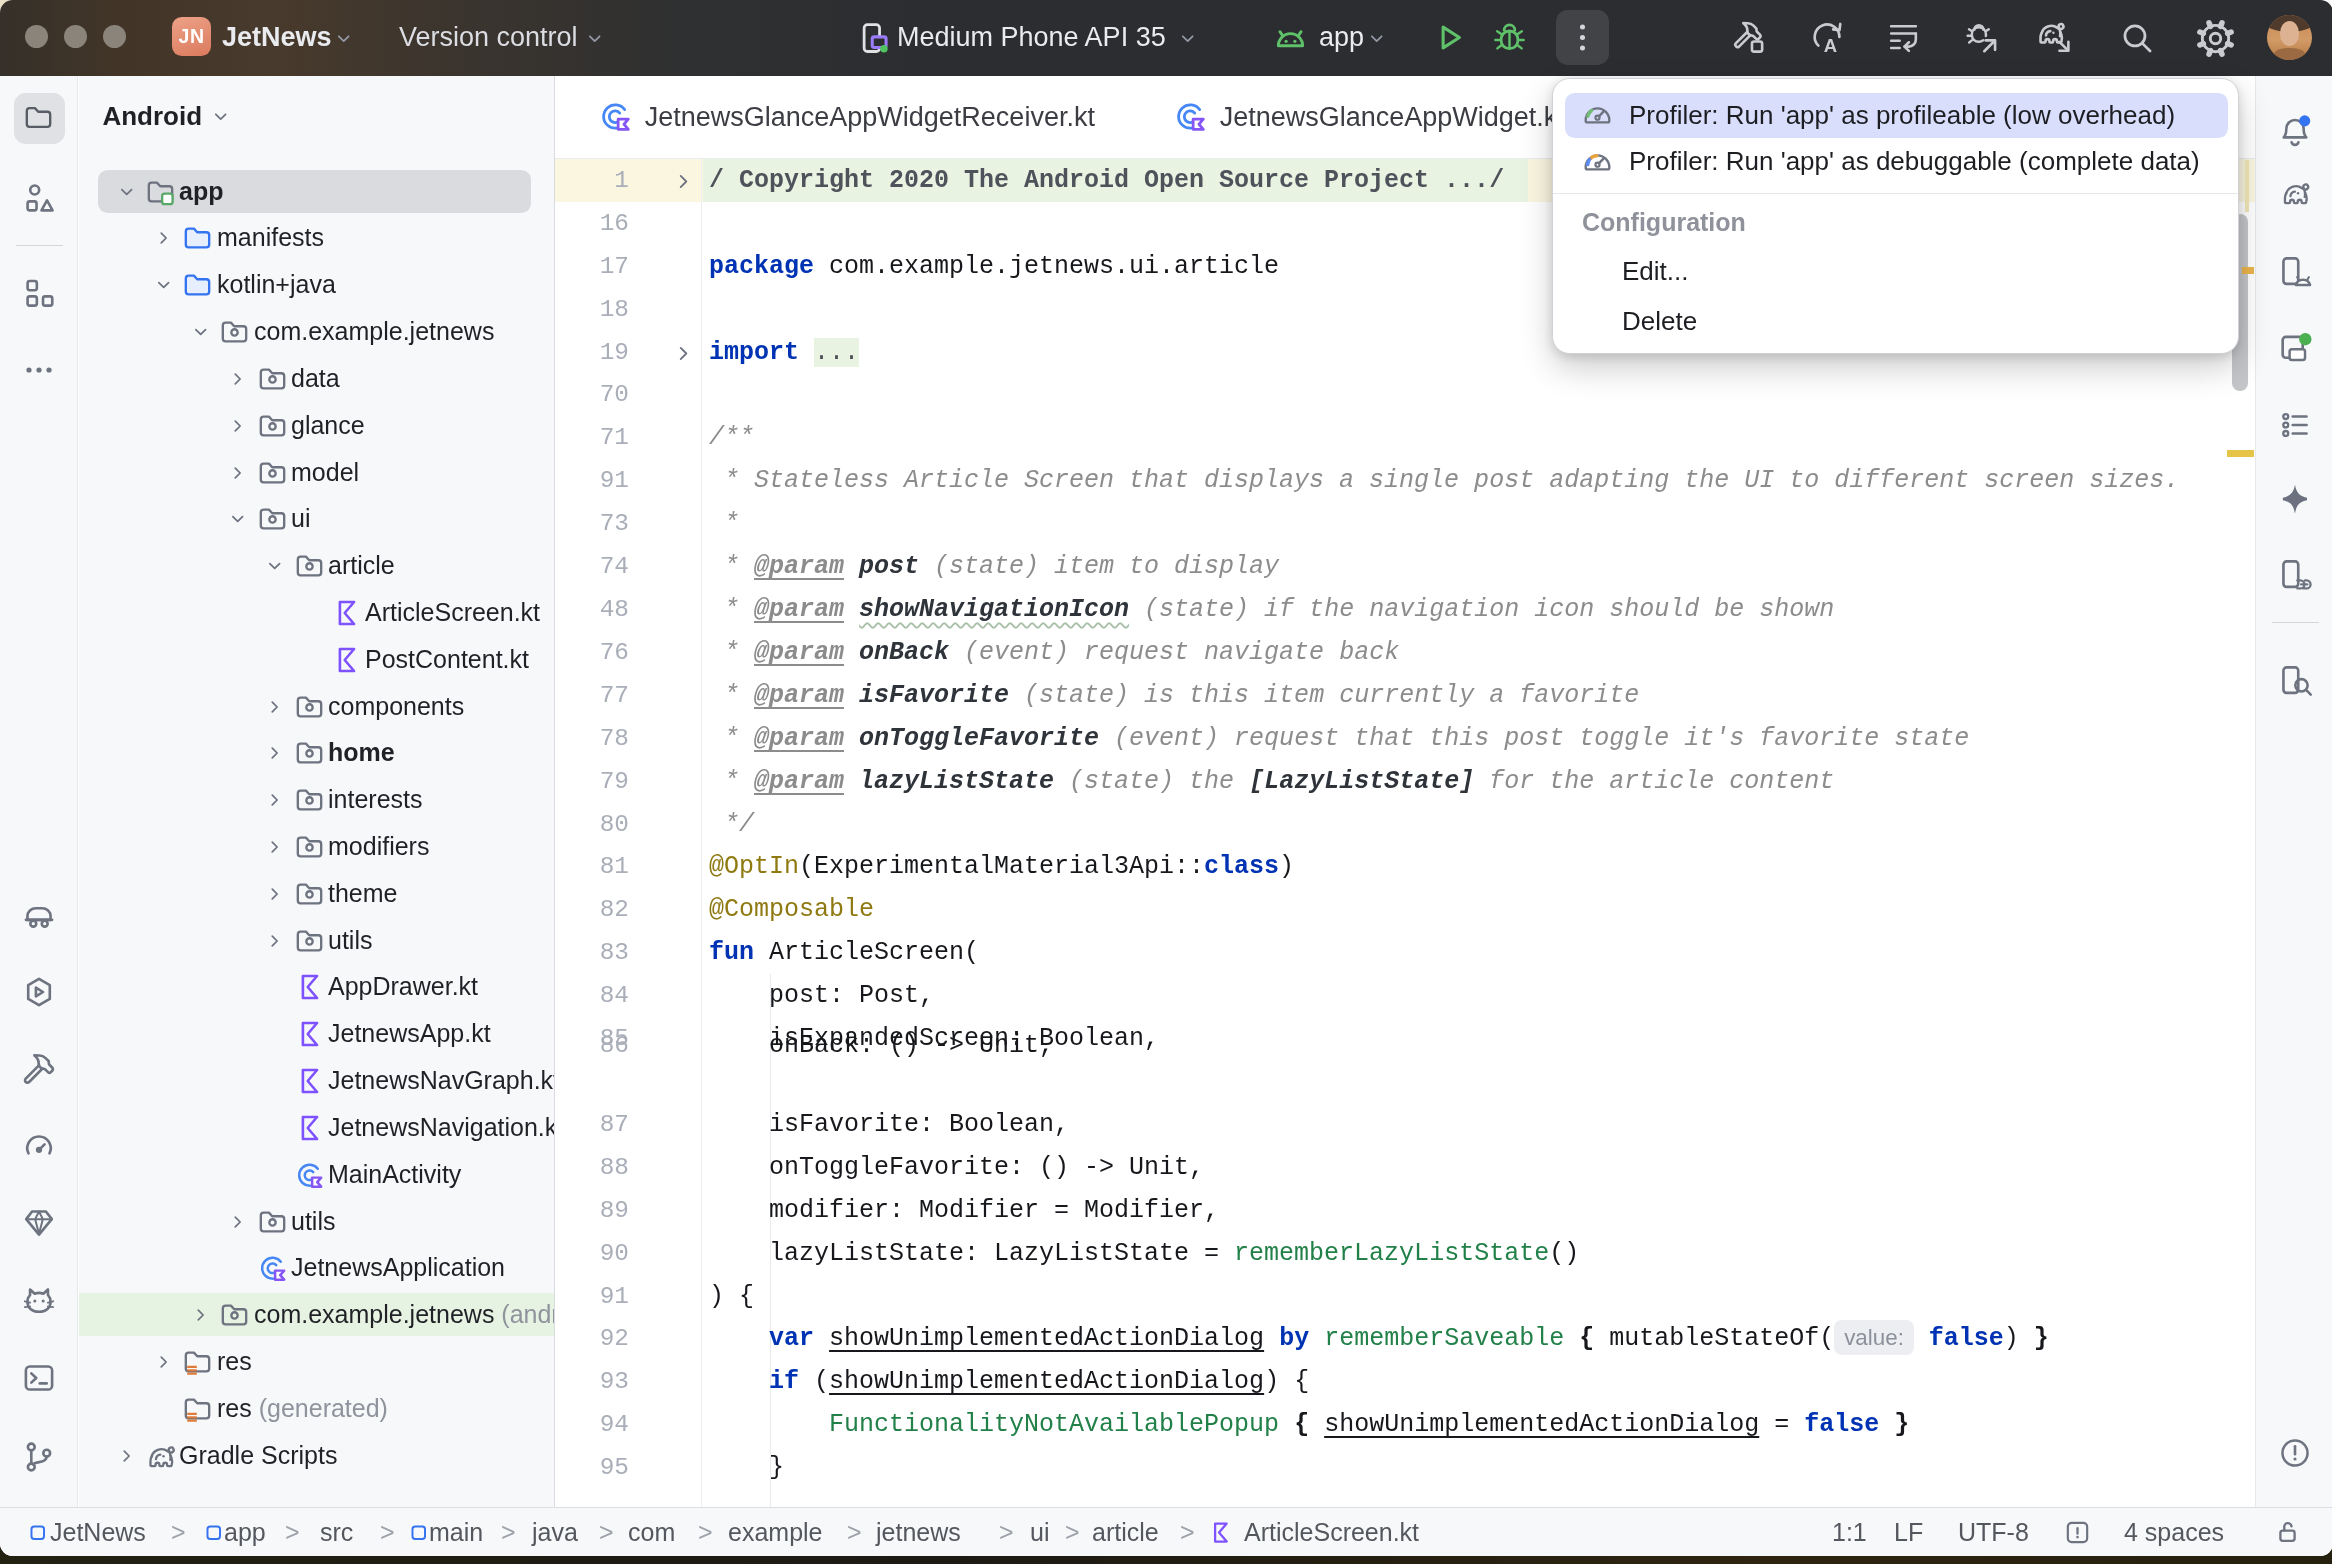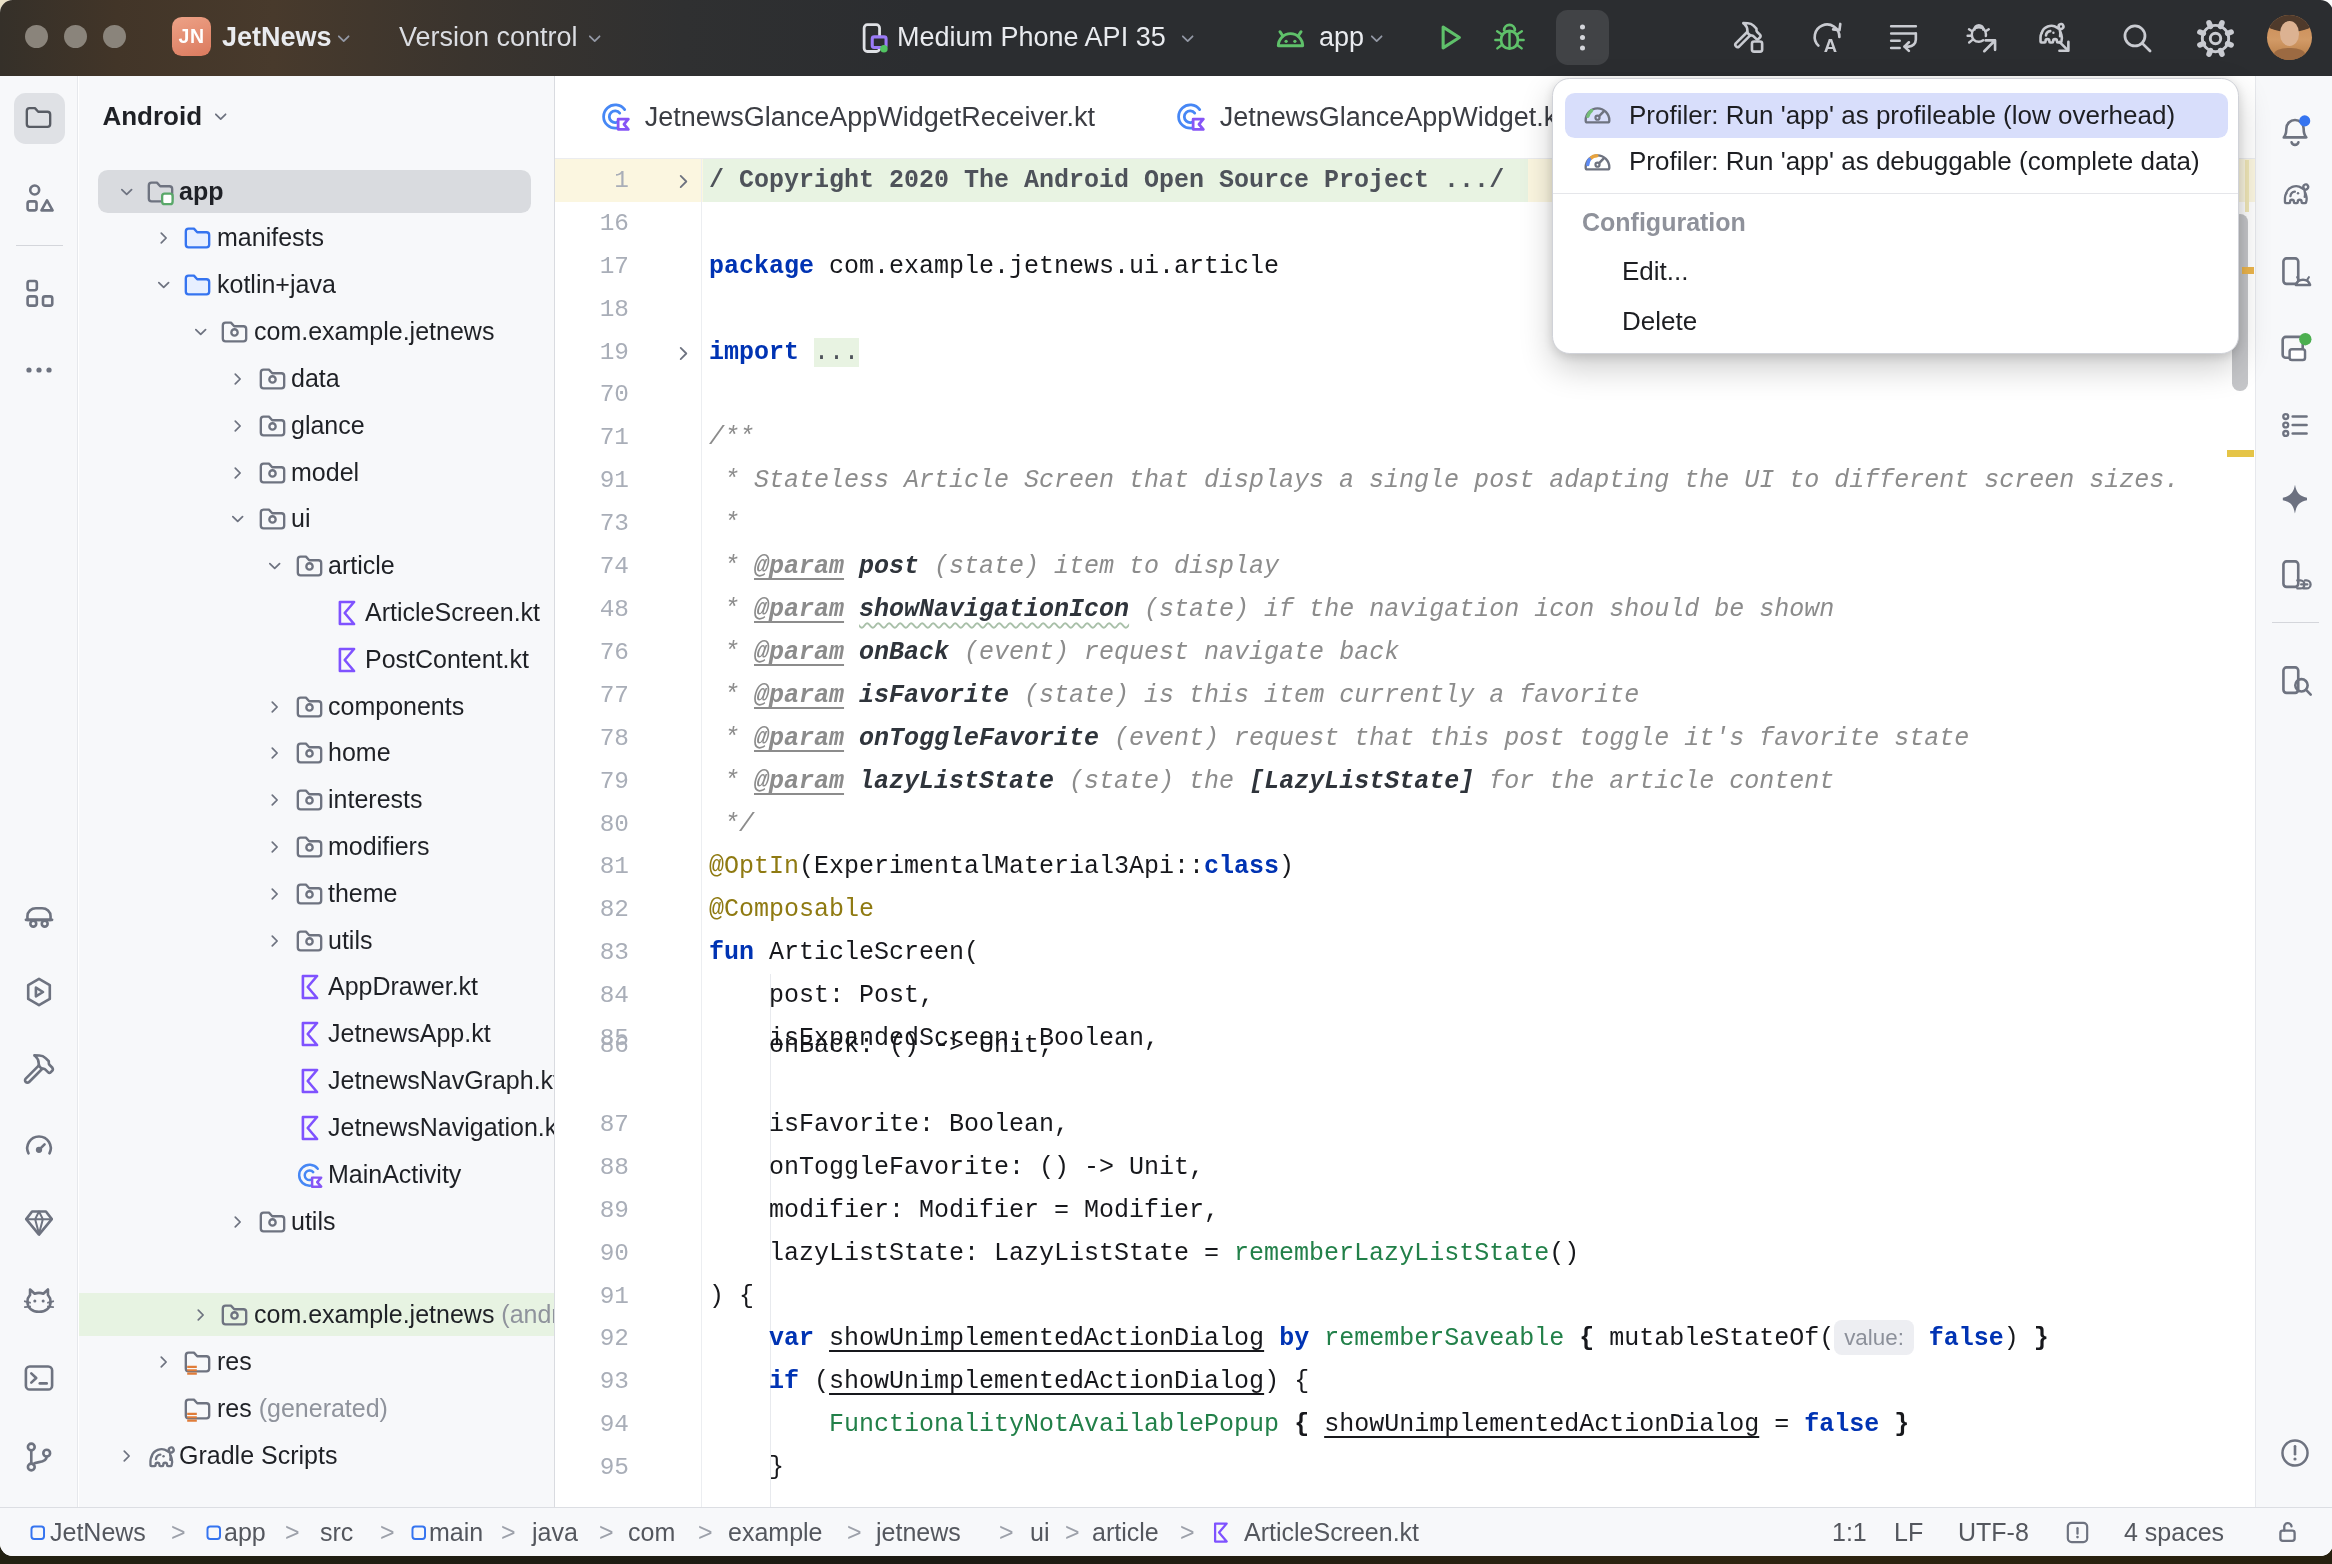--- a/index.html
+++ b/index.html
@@ -356,21 +356,21 @@
       <div class="trow" style="top:653px">
         <svg style="left:184px" width="23.4" height="23.4" viewBox="0 0 24 24">
           <path d="M9.5 7l5 5-5 5" stroke="#6e7380" stroke-width="1.8" fill="none" stroke-linecap="round" stroke-linejoin="round"></path>
         </svg>
         <span style="position:absolute;left:214px;top:50%;transform:translateY(-50%)">
           <svg width="33" height="33" viewBox="0 0 24 24" fill="none" style="">
             <path d="M3.5 7.2c0-1.1.9-2 2-2h3.9l2.4 2.6h6.7c1.1 0 2 .9 2 2v7c0 1.1-.9 2-2 2H5.5c-1.1 0-2-.9-2-2z" stroke="#6e7380" stroke-width="1.7" fill="none" stroke-linecap="round" stroke-linejoin="round"></path>
             <circle cx="12" cy="12.3" r="2.3" stroke="#6e7380" stroke-width="1.7" fill="none"></circle>
           </svg>
         </span>
-        <span class="tt" style="left:249px;font-weight:normal">home</span>
+        <span class="tt" style="left:249px;font-weight:bold">home</span>
       </div>
       <div class="trow" style="top:700px">
         <svg style="left:184px" width="23.4" height="23.4" viewBox="0 0 24 24">
           <path d="M9.5 7l5 5-5 5" stroke="#6e7380" stroke-width="1.8" fill="none" stroke-linecap="round" stroke-linejoin="round"></path>
         </svg>
         <span style="position:absolute;left:214px;top:50%;transform:translateY(-50%)">
           <svg width="33" height="33" viewBox="0 0 24 24" fill="none" style="">
             <path d="M3.5 7.2c0-1.1.9-2 2-2h3.9l2.4 2.6h6.7c1.1 0 2 .9 2 2v7c0 1.1-.9 2-2 2H5.5c-1.1 0-2-.9-2-2z" stroke="#6e7380" stroke-width="1.7" fill="none" stroke-linecap="round" stroke-linejoin="round"></path>
             <circle cx="12" cy="12.3" r="2.3" stroke="#6e7380" stroke-width="1.7" fill="none"></circle>
           </svg>
@@ -459,20 +459,30 @@
         <svg style="left:147px" width="23.4" height="23.4" viewBox="0 0 24 24">
           <path d="M9.5 7l5 5-5 5" stroke="#6e7380" stroke-width="1.8" fill="none" stroke-linecap="round" stroke-linejoin="round"></path>
         </svg>
         <span style="position:absolute;left:177px;top:50%;transform:translateY(-50%)">
           <svg width="33" height="33" viewBox="0 0 24 24" fill="none" style="">
             <path d="M3.5 7.2c0-1.1.9-2 2-2h3.9l2.4 2.6h6.7c1.1 0 2 .9 2 2v7c0 1.1-.9 2-2 2H5.5c-1.1 0-2-.9-2-2z" stroke="#6e7380" stroke-width="1.7" fill="none" stroke-linecap="round" stroke-linejoin="round"></path>
             <circle cx="12" cy="12.3" r="2.3" stroke="#6e7380" stroke-width="1.7" fill="none"></circle>
           </svg>
         </span>
         <span class="tt" style="left:212px;font-weight:normal">utils</span>
+      </div>
+      <div class="trow" style="top:1168px">
+        <span style="position:absolute;left:177px;top:50%;transform:translateY(-50%)">
+          <svg width="33" height="33" viewBox="0 0 24 24" fill="none" style="">
+            <path d="M18 7.4a7.6 7.6 0 1 0 .1 9.4" stroke="#4687f5" stroke-width="1.8" fill="none" stroke-linecap="round" stroke-linejoin="round"></path>
+            <path d="M14.7 9.9a3.5 3.5 0 1 0 .1 4.4" stroke="#4687f5" stroke-width="1.8" fill="none" stroke-linecap="round" stroke-linejoin="round"></path>
+            <path d="M13.9 13.9h6.6l-2.9 3.3 2.9 3.3h-6.6z" stroke="#8655f6" stroke-width="1.8" fill="#fff" stroke-linecap="round" stroke-linejoin="round"></path>
+          </svg>
+        </span>
+        <span class="tt" style="left:212px;font-weight:normal">JetnewsApplication</span>
       </div>
       <div class="trow" style="top:1215px">
         <div class="abs" style="left:0;top:2px;width:475px;height:43px;background:#e7f3e2"></div>
         <svg style="left:110px" width="23.4" height="23.4" viewBox="0 0 24 24">
           <path d="M9.5 7l5 5-5 5" stroke="#6e7380" stroke-width="1.8" fill="none" stroke-linecap="round" stroke-linejoin="round"></path>
         </svg>
         <span style="position:absolute;left:139px;top:50%;transform:translateY(-50%)">
           <svg width="33" height="33" viewBox="0 0 24 24" fill="none" style="">
             <path d="M3.5 7.2c0-1.1.9-2 2-2h3.9l2.4 2.6h6.7c1.1 0 2 .9 2 2v7c0 1.1-.9 2-2 2H5.5c-1.1 0-2-.9-2-2z" stroke="#6e7380" stroke-width="1.7" fill="none" stroke-linecap="round" stroke-linejoin="round"></path>
             <circle cx="12" cy="12.3" r="2.3" stroke="#6e7380" stroke-width="1.7" fill="none"></circle>

